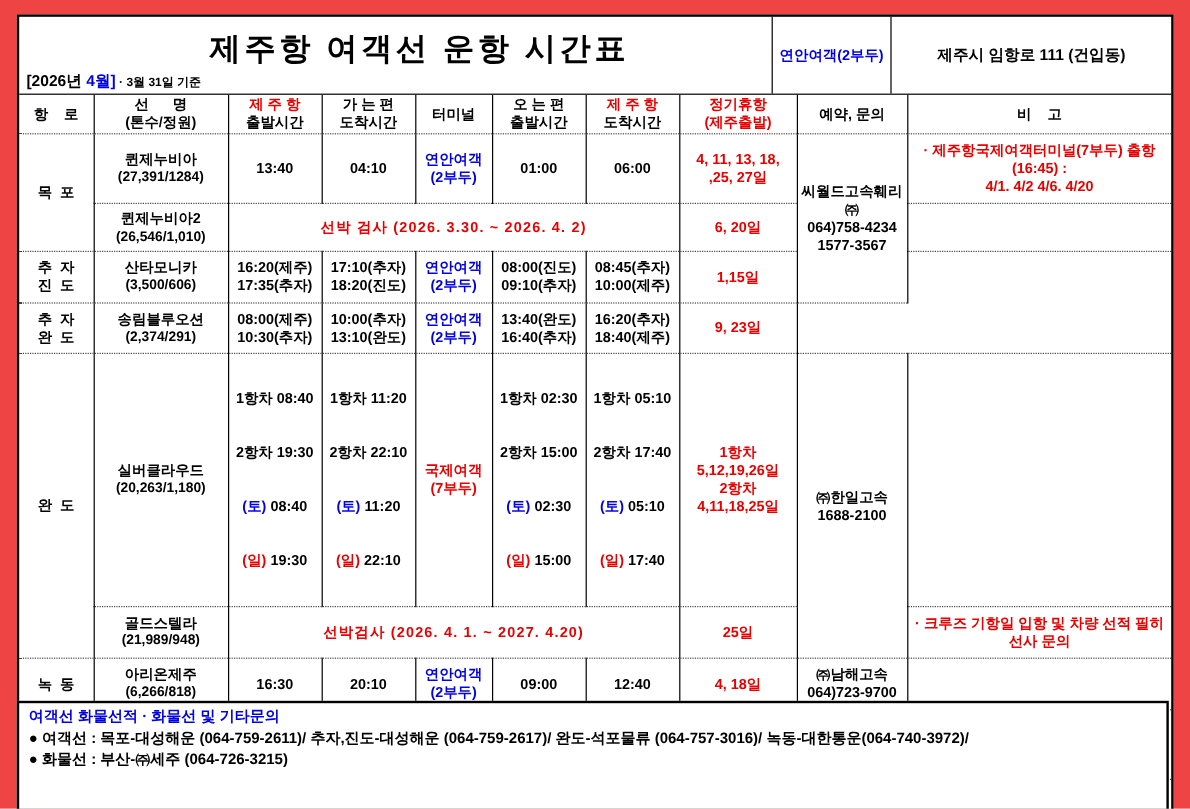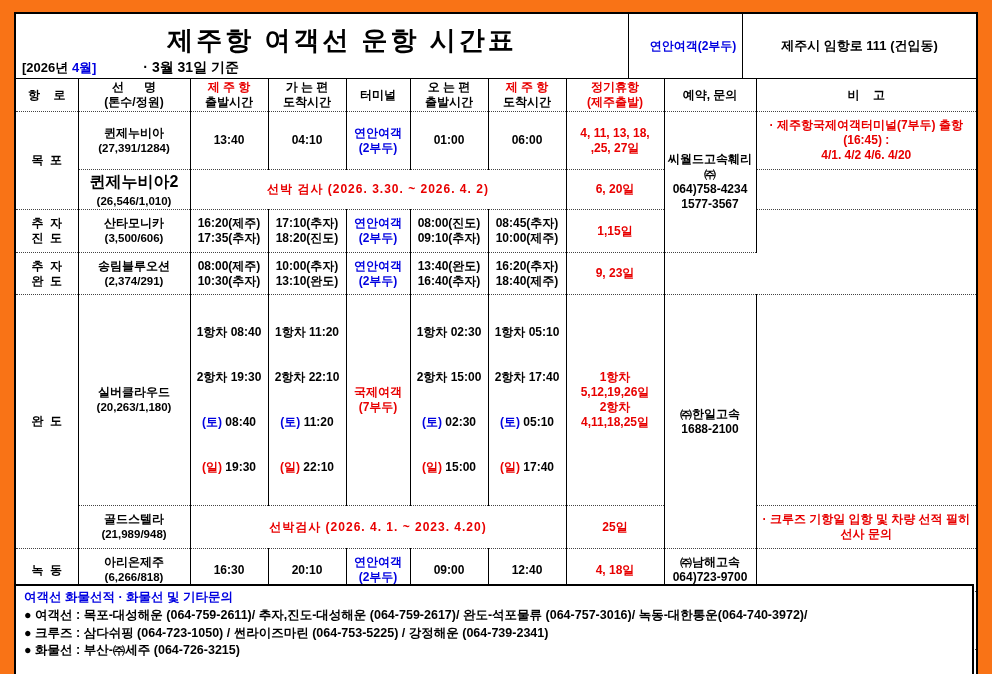--- a/index.html
+++ b/index.html
@@ -1,44 +1,44 @@
 <!DOCTYPE html>
 <html><head>
 <meta charset="utf-8">
 <style>
   html,body{margin:0;padding:0;background:#ffffff;}
-  .sheet{position:relative;width:992px;height:674px;background:#f97316;
+  .sheet{position:relative;width:992px;height:674px;background:#ef4444;
          font-family:"Liberation Sans","DejaVu Sans",sans-serif;font-weight:700;color:#000;}
   .red{color:#e80000;}
   .blue{color:#0000e0;}
   .ul{text-decoration:underline;}
   .main-box{position:absolute;left:14px;top:12px;width:960px;border:2px solid #000;background:#fff;}
   
   .top{display:flex;height:64px;border-bottom:1px solid #000;}
   .title-wrap{flex:1;position:relative;}
   .main-title{text-align:center;font-size:26px;letter-spacing:3px;padding-top:9px;padding-left:40px;}
   .period{position:absolute;left:6px;bottom:1px;font-size:13px;white-space:pre;}
-  .period .basis{font-size:14px;letter-spacing:0;padding-left:43px;}
-  .tinfo{width:332px;border-left:1px solid #000;display:flex;flex-direction:row;padding-left:15px;}
+  .period .basis{font-size:10px;letter-spacing:0;}
+  .tinfo{width:332px;border-left:1px solid #000;display:flex;flex-direction:row;}
   .tinfo-row{flex:1;display:flex;align-items:stretch;}
   .tinfo-row + .tinfo-row{border-top:1px solid #000;}
   .tinfo-label{width:98px;border-right:1px solid #000;display:flex;align-items:center;justify-content:center;font-size:12px;}
   .tinfo-addr{flex:1;display:flex;align-items:center;justify-content:center;font-size:13px;}
   
   table.sched{border-collapse:collapse;width:100%;table-layout:fixed;}
   .sched th,.sched td{border-right:1px solid #000;border-top:1px dotted #444;
       text-align:center;vertical-align:middle;padding:0 1px;white-space:pre-wrap;overflow:hidden;
       font-size:12px;line-height:1.25;}
   .sched th:last-child,.sched td:last-child{border-right:none;}
   .sched thead th{border-top:none;height:32px;}
   .h58{height:58px;} .h40{height:40px;} .h43{height:43px;} .h42{height:42px;}
   .h78{height:78px;} .h57{height:57px;}
   .ship-spec{display:block;font-size:11.5px;}
   .ln{display:block;}
-  .sm{font-size:16px;line-height:1.4;}
+  .sm{font-size:12px;line-height:1.4;}
   .inspect{font-size:15px;letter-spacing:1px;margin-left:31px;}
   .booking{font-size:12.5px;line-height:1.55;margin-left:38px;}
   .note-cell{text-align:left;font-size:10px;line-height:1.45;vertical-align:top;padding:4px 2px 0 4px;}
   .hol{font-size:12px;line-height:1.45;}
   
   .notice{border-top:1px dotted #444;padding:3px 6px 6px 6px;font-size:13.5px;line-height:1.55;}
   
   .footer-box{position:absolute;left:14px;top:584px;width:960px;height:92px;border:2px solid #000;
       box-sizing:border-box;padding:3px 8px;font-size:12.5px;line-height:1.42;background:#fff;}
   .footer-box .ind2{padding-left:64px;}
@@ -163,21 +163,21 @@
             <span class="ln"><span class="blue">(토)</span> <span>05:10</span></span>
             <span class="ln"><span class="red">(일)</span> <span>17:40</span></span>
           </td>
           <td class="red hol"><span class="ln">1항차</span><span class="ln">5,12,19,26일</span><span class="ln">2항차</span><span class="ln">4,11,18,25일</span></td>
           <td rowspan="2" class="booking"><span class="ln">㈜한일고속</span><span class="ln">1688-2100</span></td>
           <td></td>
         </tr>
 
         <tr class="h43">
           <td><span class="ln">골드스텔라</span><span class="ship-spec">(21,989/948)</span></td>
-          <td colspan="5" class="red inspect">선박검사 (2026. 4. 1. ~ 2023. 4.20)</td>
+          <td colspan="5" class="red inspect">선박검사 (2026. 4. 1. ~ 2027. 4.20)</td>
           <td class="red hol">25일</td>
           <td class="red note-cell">· 크루즈 기항일 입항 및 차량 선적 필히 선사 문의</td>
         </tr>
 
         <tr class="h43">
           <td>녹  동</td>
           <td><span class="ln">아리온제주</span><span class="ship-spec">(6,266/818)</span></td>
           <td>16:30</td>
           <td>20:10</td>
           <td class="blue sm"><span class="ln">연안여객</span><span class="ln">(2부두)</span></td>
@@ -206,16 +206,15 @@
     <div class="notice">
       <div class="red ul">※ 여객선사 및 해상 기상 상황에 따라 운항 여부 및 터미널 위치가 변동될 수 있으니 사전에 여객선사로 확인 바랍니다.</div>
       <div></div>
 
     </div>
   </div>
 
   <div class="footer-box">
     <div class="blue">여객선 화물선적 · 화물선 및 기타문의</div>
     <div>● 여객선 : 목포-대성해운 (064-759-2611)/ 추자,진도-대성해운 (064-759-2617)/ 완도-석포물류 (064-757-3016)/ 녹동-대한통운(064-740-3972)/</div>
-    <div>● 크루즈 : 삼다쉬핑 (064-723-1050) / 썬라이즈마린 (064-753-5225) / 강정해운 (064-739-2341)</div>
     <div>● 화물선 : 부산-㈜세주 (064-726-3215)</div>
   </div>
 </div>
 
 </body></html>

